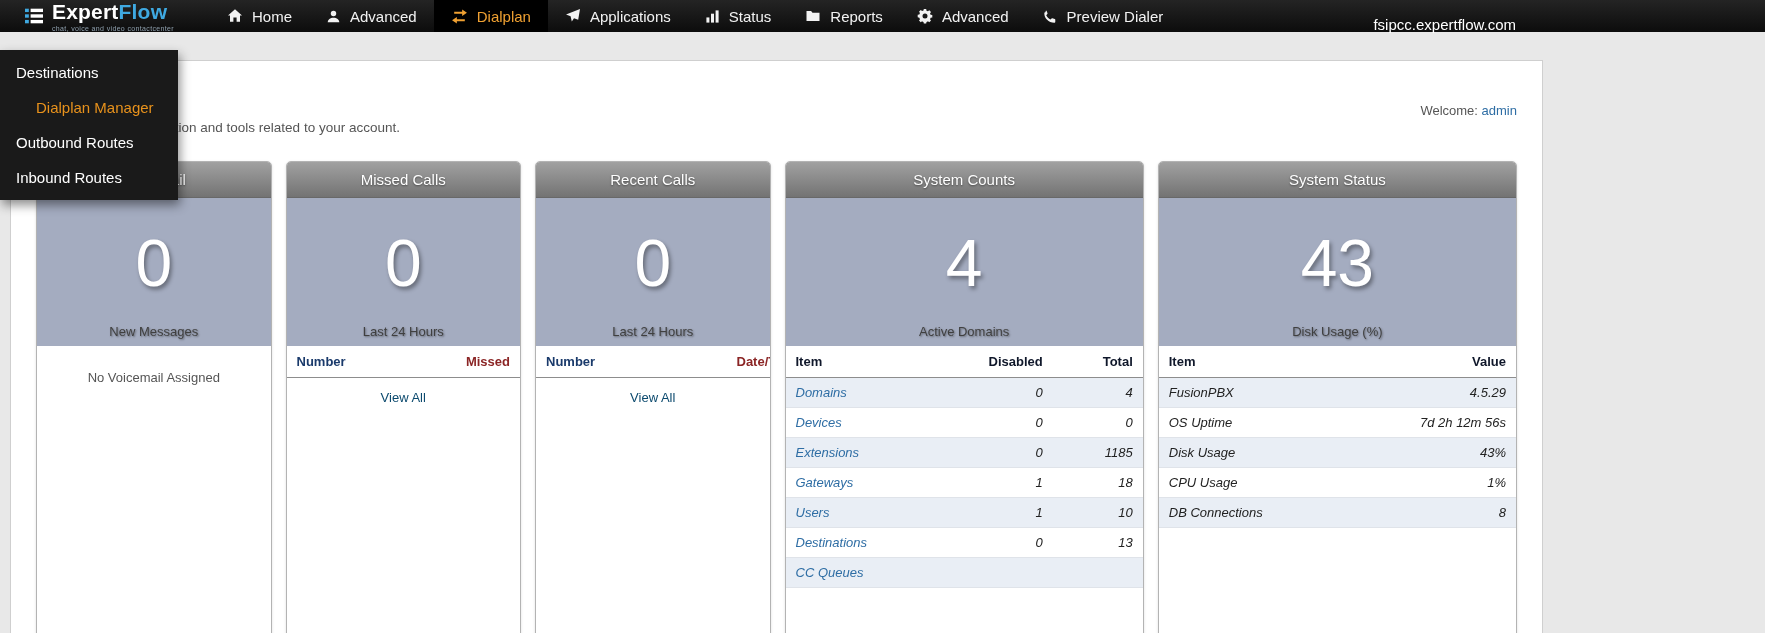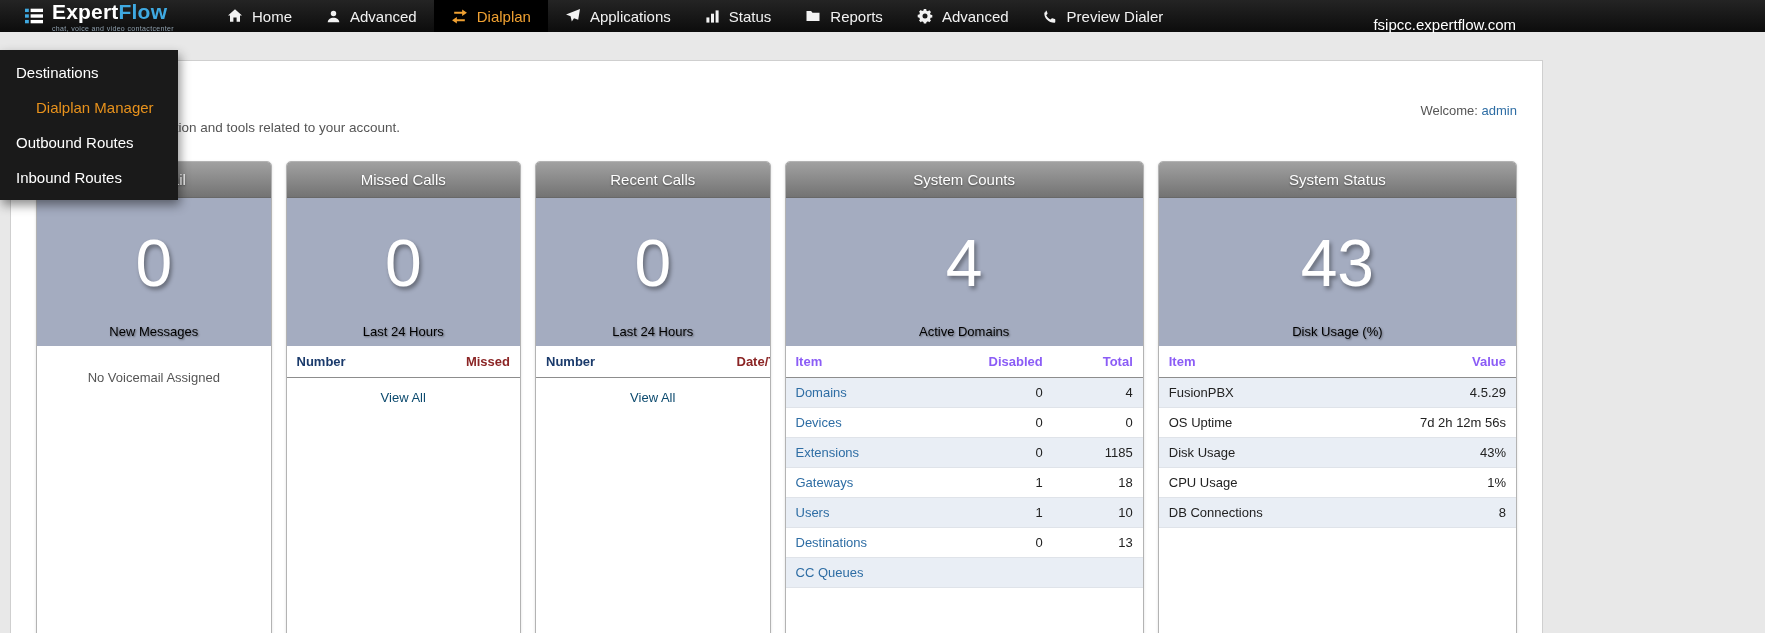--- a/index.html
+++ b/index.html
@@ -68,43 +68,43 @@
     border-bottom:1px solid #686868;
   }
   .hero { height:148px; background:#a4acc0; position:relative; flex:none; }
   .hero .big {
     position:absolute; top:44%; left:0; right:0; transform:translateY(-50%);
     text-align:center; font-size:66px; color:#fff;
     text-shadow:2px 3px 4px rgba(0,0,0,.4);
   }
   .hero .cap {
     position:absolute; bottom:7px; left:0; right:0; text-align:center;
-    color:#000000; font-size:13px; text-shadow:1px 1px 2px rgba(0,0,0,.4);
+    color:#404040; font-size:13px; text-shadow:1px 1px 2px rgba(0,0,0,.4);
   }
   .panel-body { background:#fff; flex:1; }
 
   .empty-msg { text-align:center; color:#555; font-size:13px; padding-top:24px; }
 
   .mini-head {
     display:flex; justify-content:space-between; align-items:center;
     padding:8px 10px; border-bottom:1px solid #8d8d8d;
   }
   .mini-head .c1 { color:#1a3a6b; font-weight:bold; font-size:13px; }
   .mini-head .c2 { color:#8b2525; font-weight:bold; font-size:13px; text-align:right;padding-left:21px; }
   .recent .mini-head .c2 { max-width:44px; }
   .view-all { text-align:center; padding:10px 0; }
   .view-all a { color:#0c4a6e; font-size:13px; text-decoration:none; cursor:pointer; }
 
   table { width:100%; border-collapse:collapse; font-size:13px; }
   th {
     padding:8px 10px; border-bottom:1px solid #8d8d8d;
-    color:#8b5cf6; text-align:right; font-size:13px;
+    color:#0f172a; text-align:right; font-size:13px;
   }
   th:first-child { text-align:left; }
-  td { padding:7px 10px; border-bottom:1px solid #dfe3e9; color:#222; text-align:right; }
+  td { padding:7px 10px; border-bottom:1px solid #dfe3e9; color:#222; text-align:right;font-style:italic; }
   td:first-child { text-align:left; }
   tbody tr:nth-child(odd) { background:#e9eef5; }
   td.link { color:#2e6da4; cursor:pointer; }
   col.num { width:90px; }
 </style>
 </head>
 <body>
 
 <div class="navbar">
   <div class="logo">

